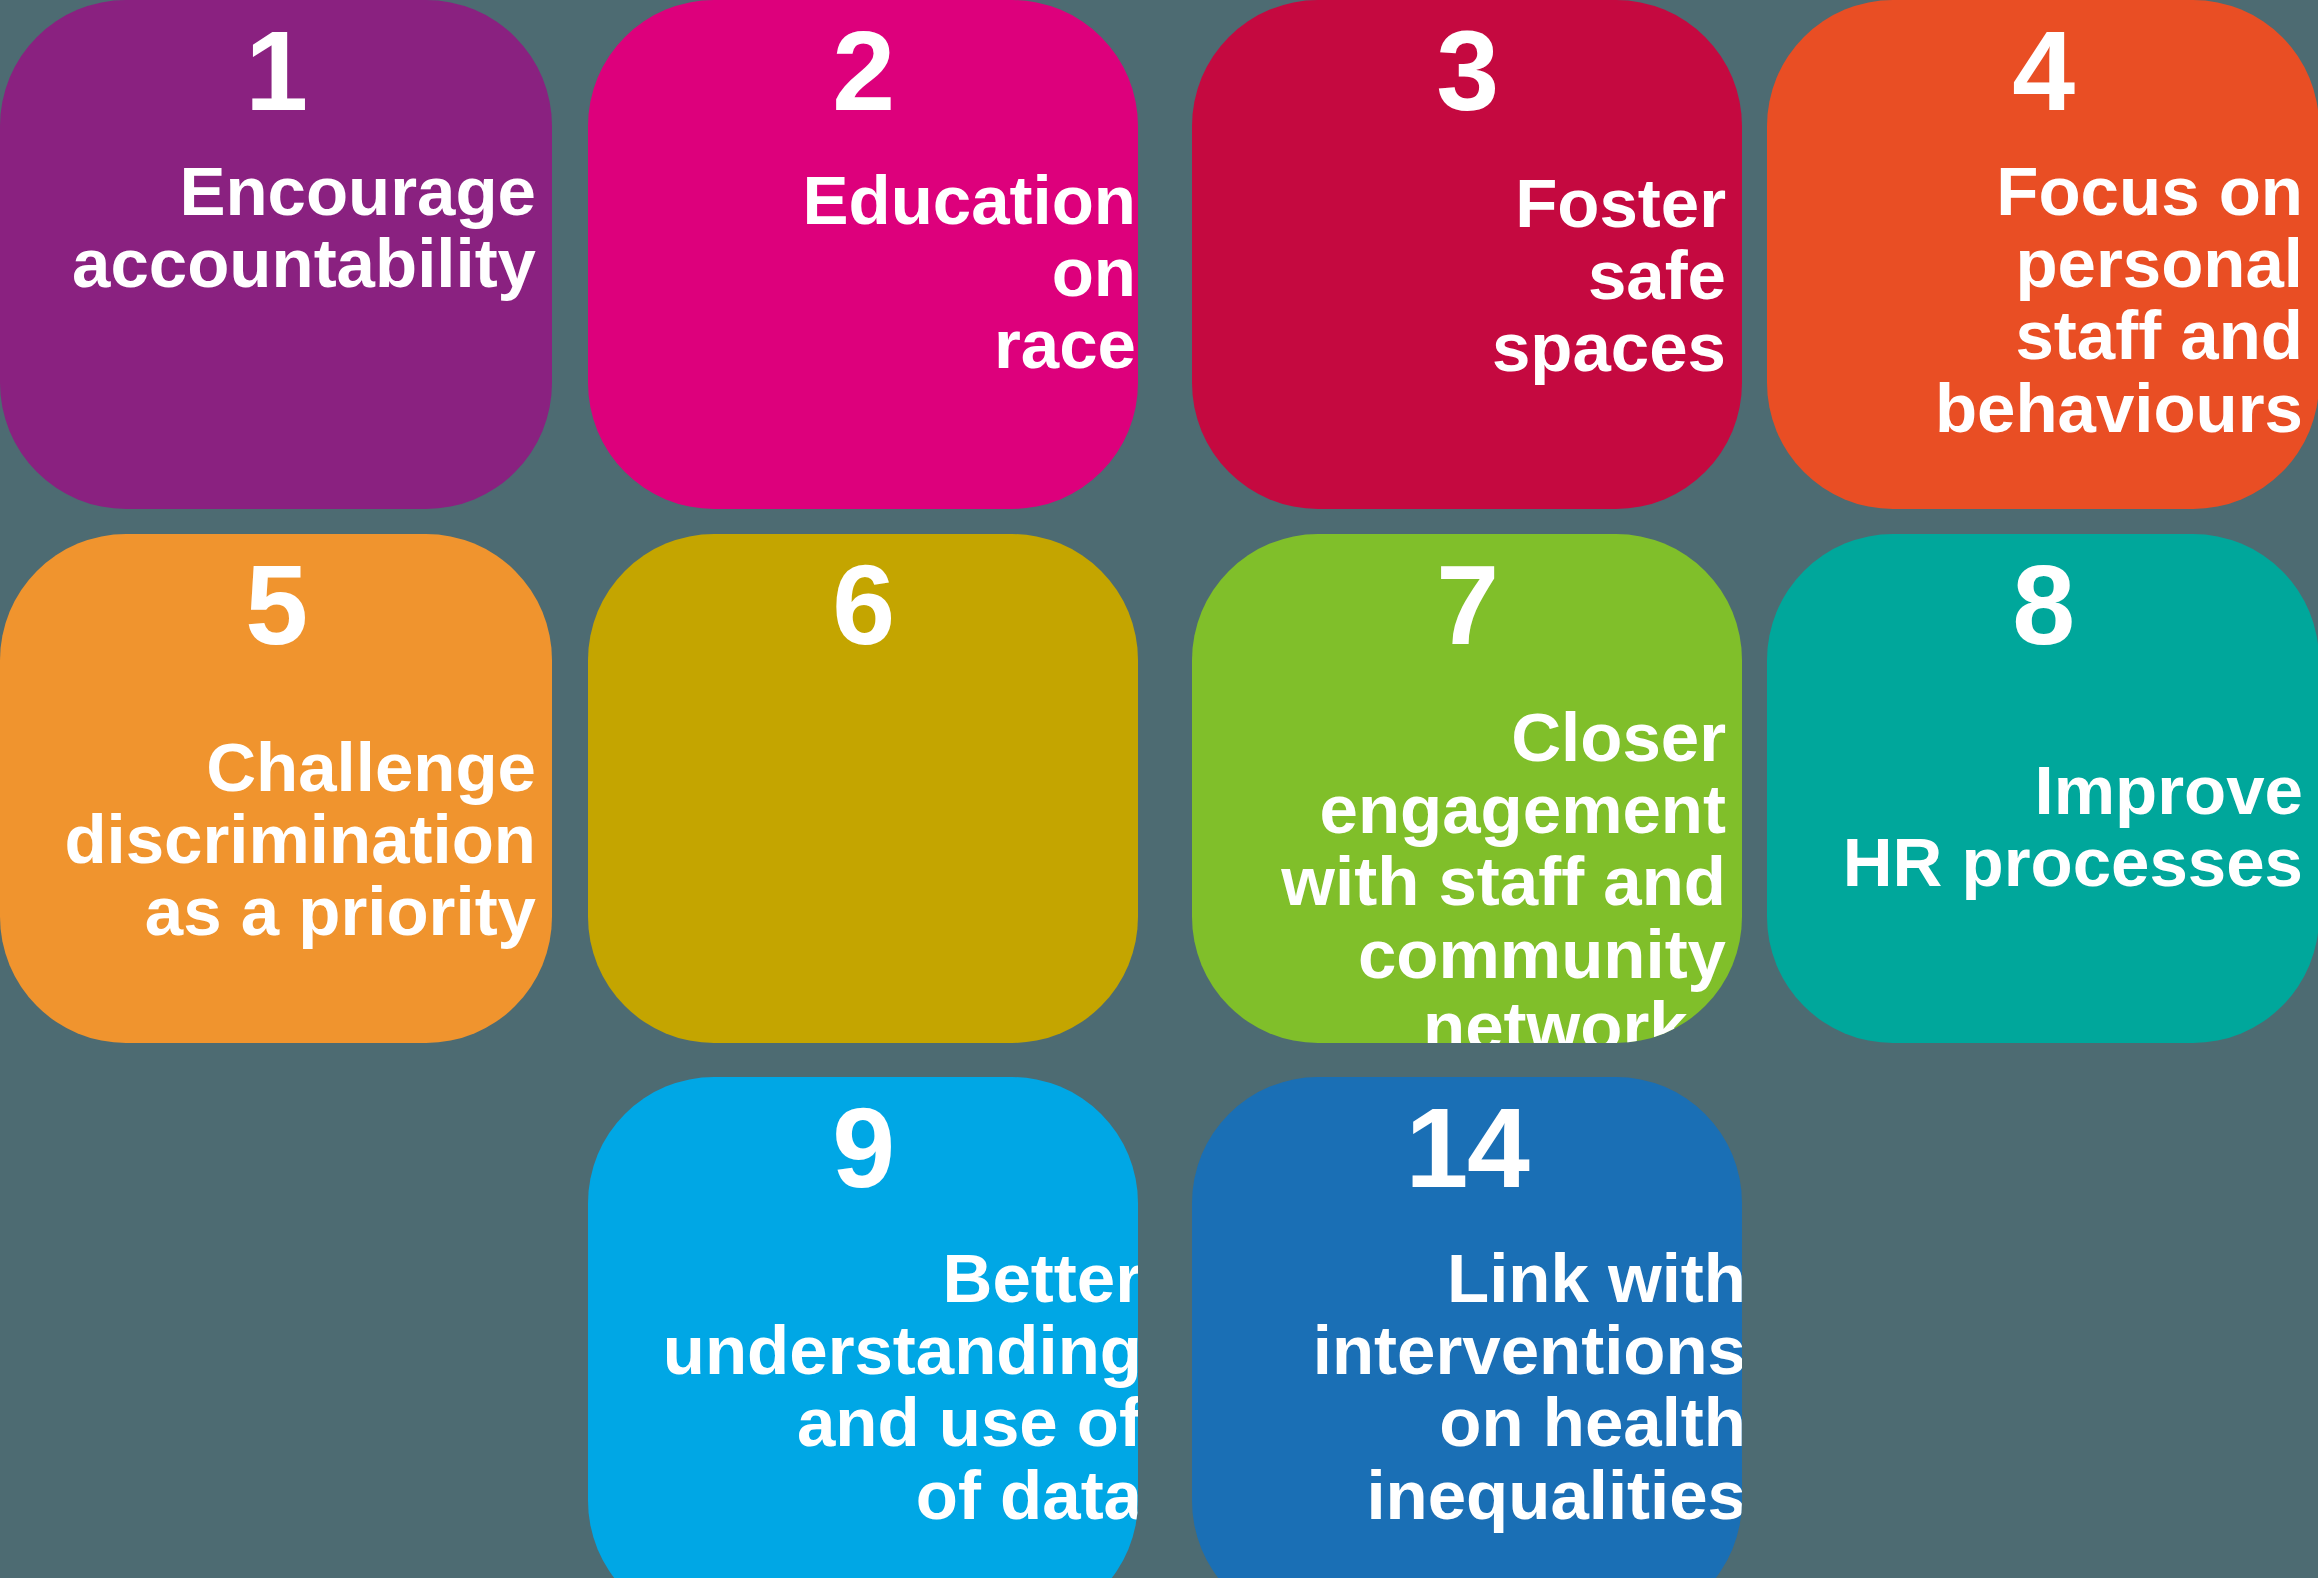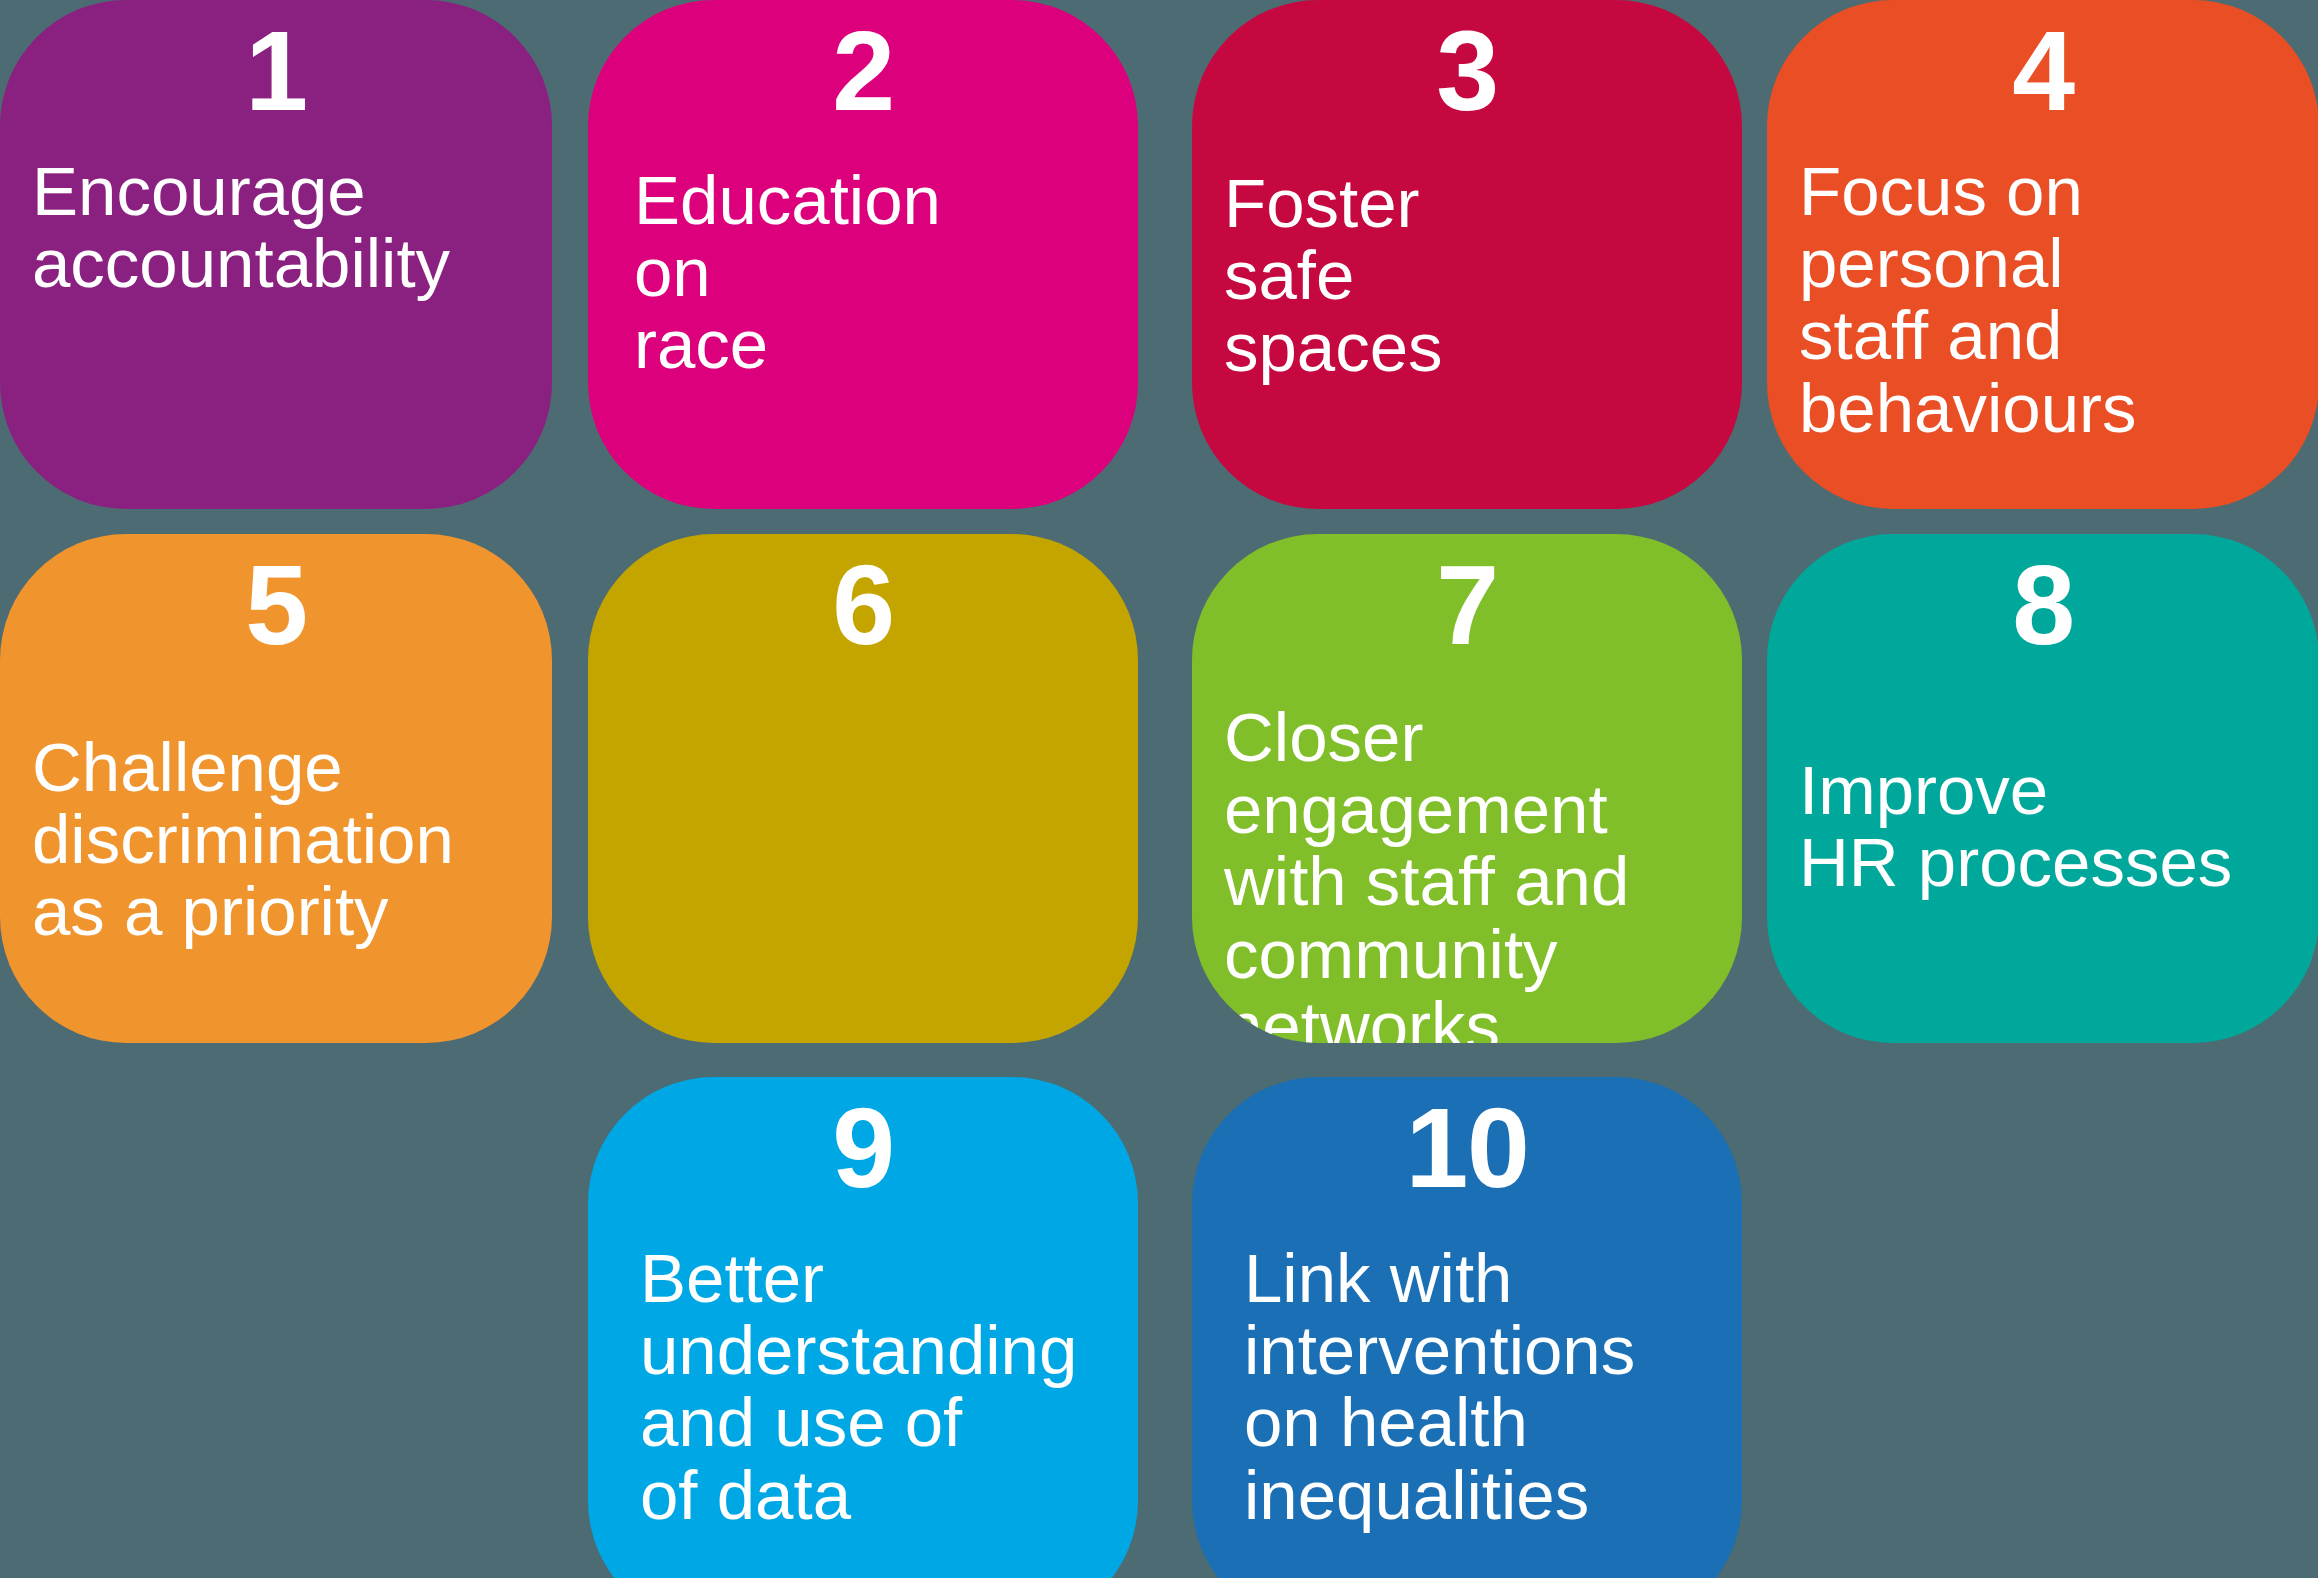--- a/index.html
+++ b/index.html
@@ -28,27 +28,27 @@
     color: #ffffff;
     font-weight: 700;
     font-size: 113px;
     line-height: 1;
     letter-spacing: -1.3px;
     text-align: center;
     width: 100%;
   }
   .tile-label {
     color: #ffffff;
-    font-weight: 400;
+    font-weight: 700;
     font-size: 69px;
     line-height: 1.05;
-    text-align: left;
+    text-align: right;
     width: 100%;
     white-space: pre-line;
-    padding: 0 32px;
+    padding: 0 16px;
     box-sizing: border-box;
   }
 
   
   .r1 { top: 0px; height: 509px; }
   .r1 .tile-number { margin-top: 14.6px; }
   .r1 .tile-label  { margin-top: 28px; }
 
   
   .r2 { top: 534px; height: 509px; }
@@ -136,21 +136,21 @@
 
   <div class="tile r3 c2 t9" style="background-color: rgb(0, 167, 229);">
     <div class="tile-number">9</div>
     <div class="tile-label">Better
 understanding
 and use of
 of data</div>
   </div>
 
   <div class="tile r3 c3 t10" style="background-color: rgb(26, 111, 181);">
-    <div class="tile-number">10</div>
+    <div class="tile-number">14</div>
     <div class="tile-label">Link with
 interventions
 on health
 inequalities</div>
   </div>
 
 </div>
 
 
 </body></html>

